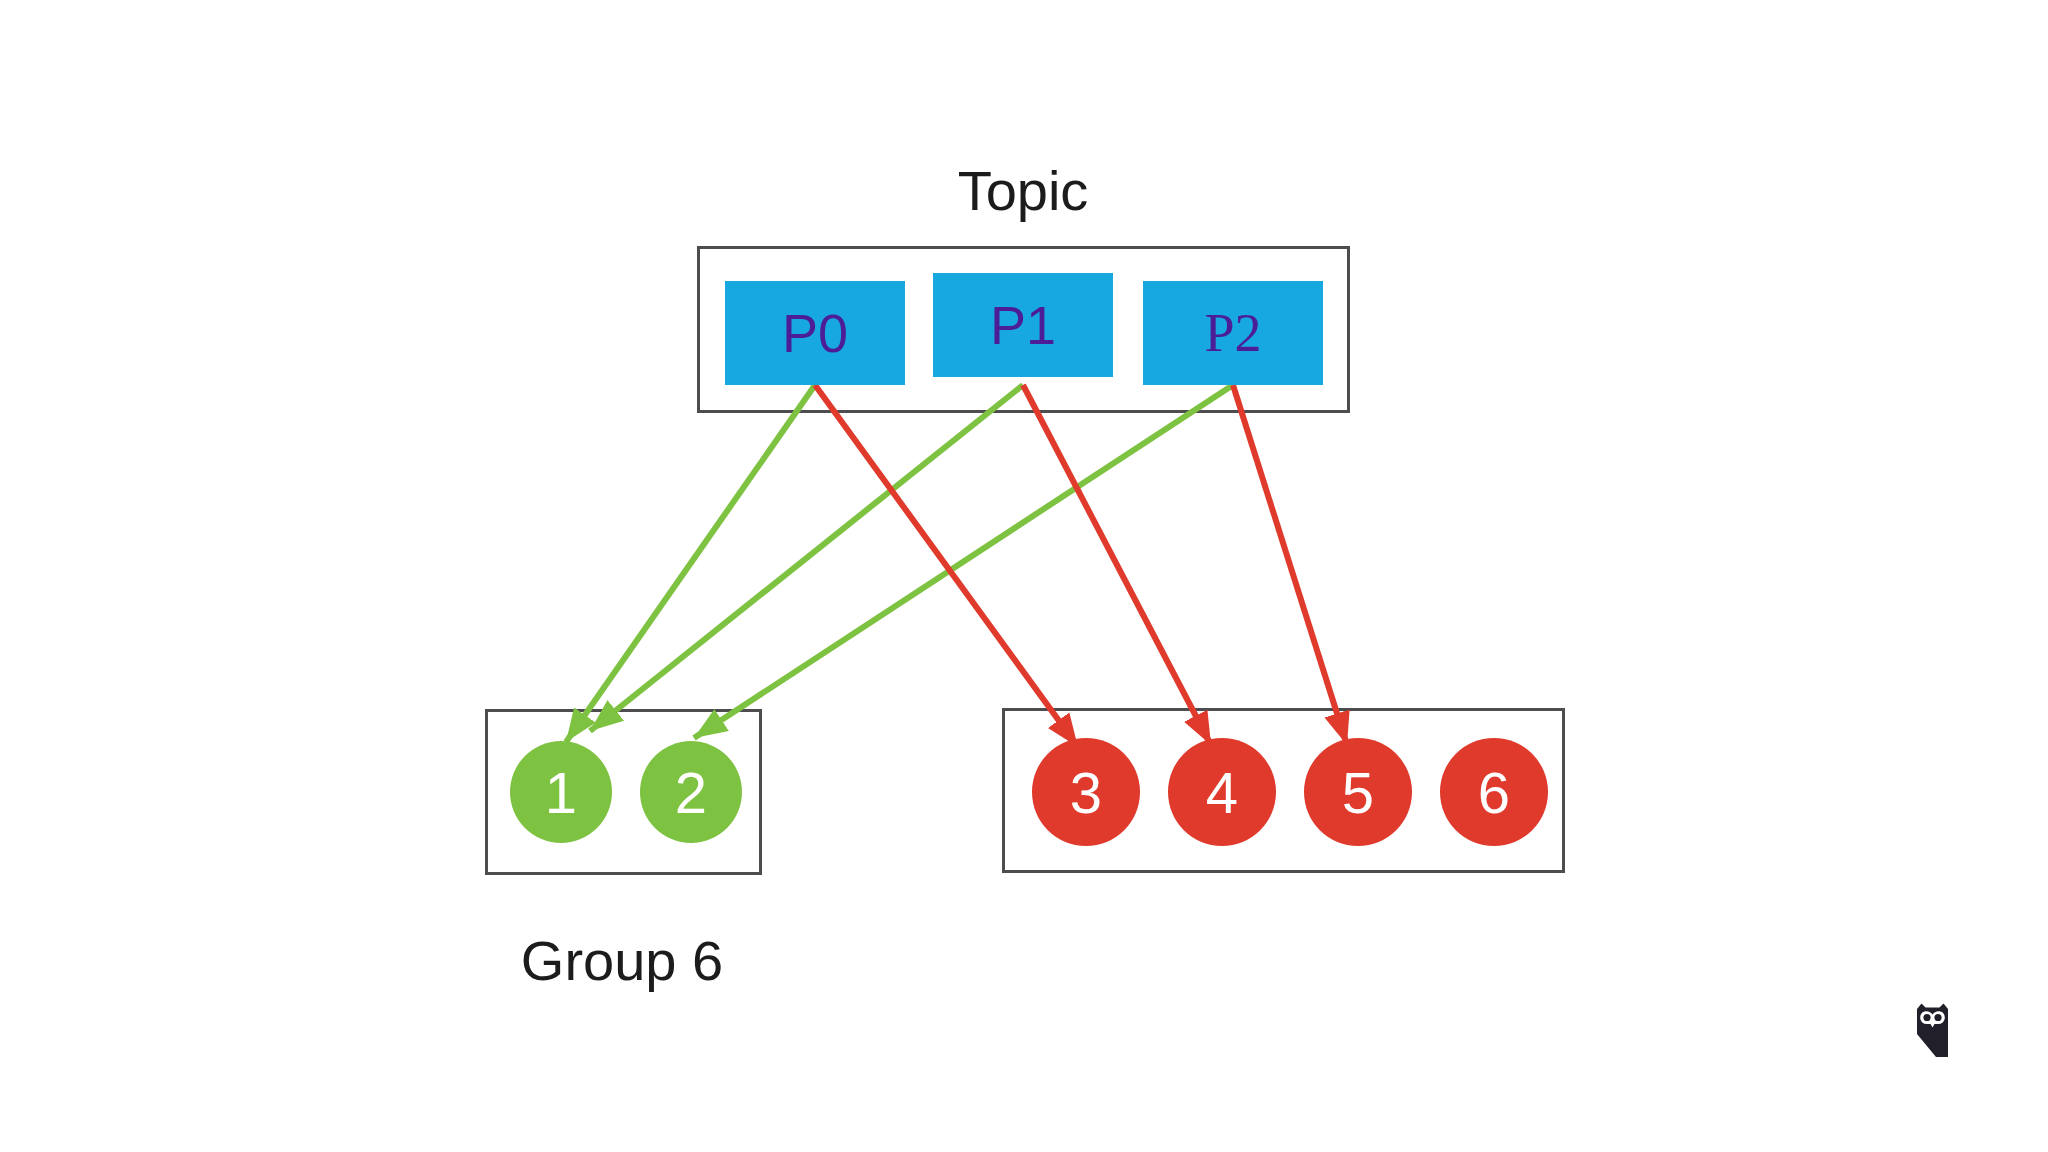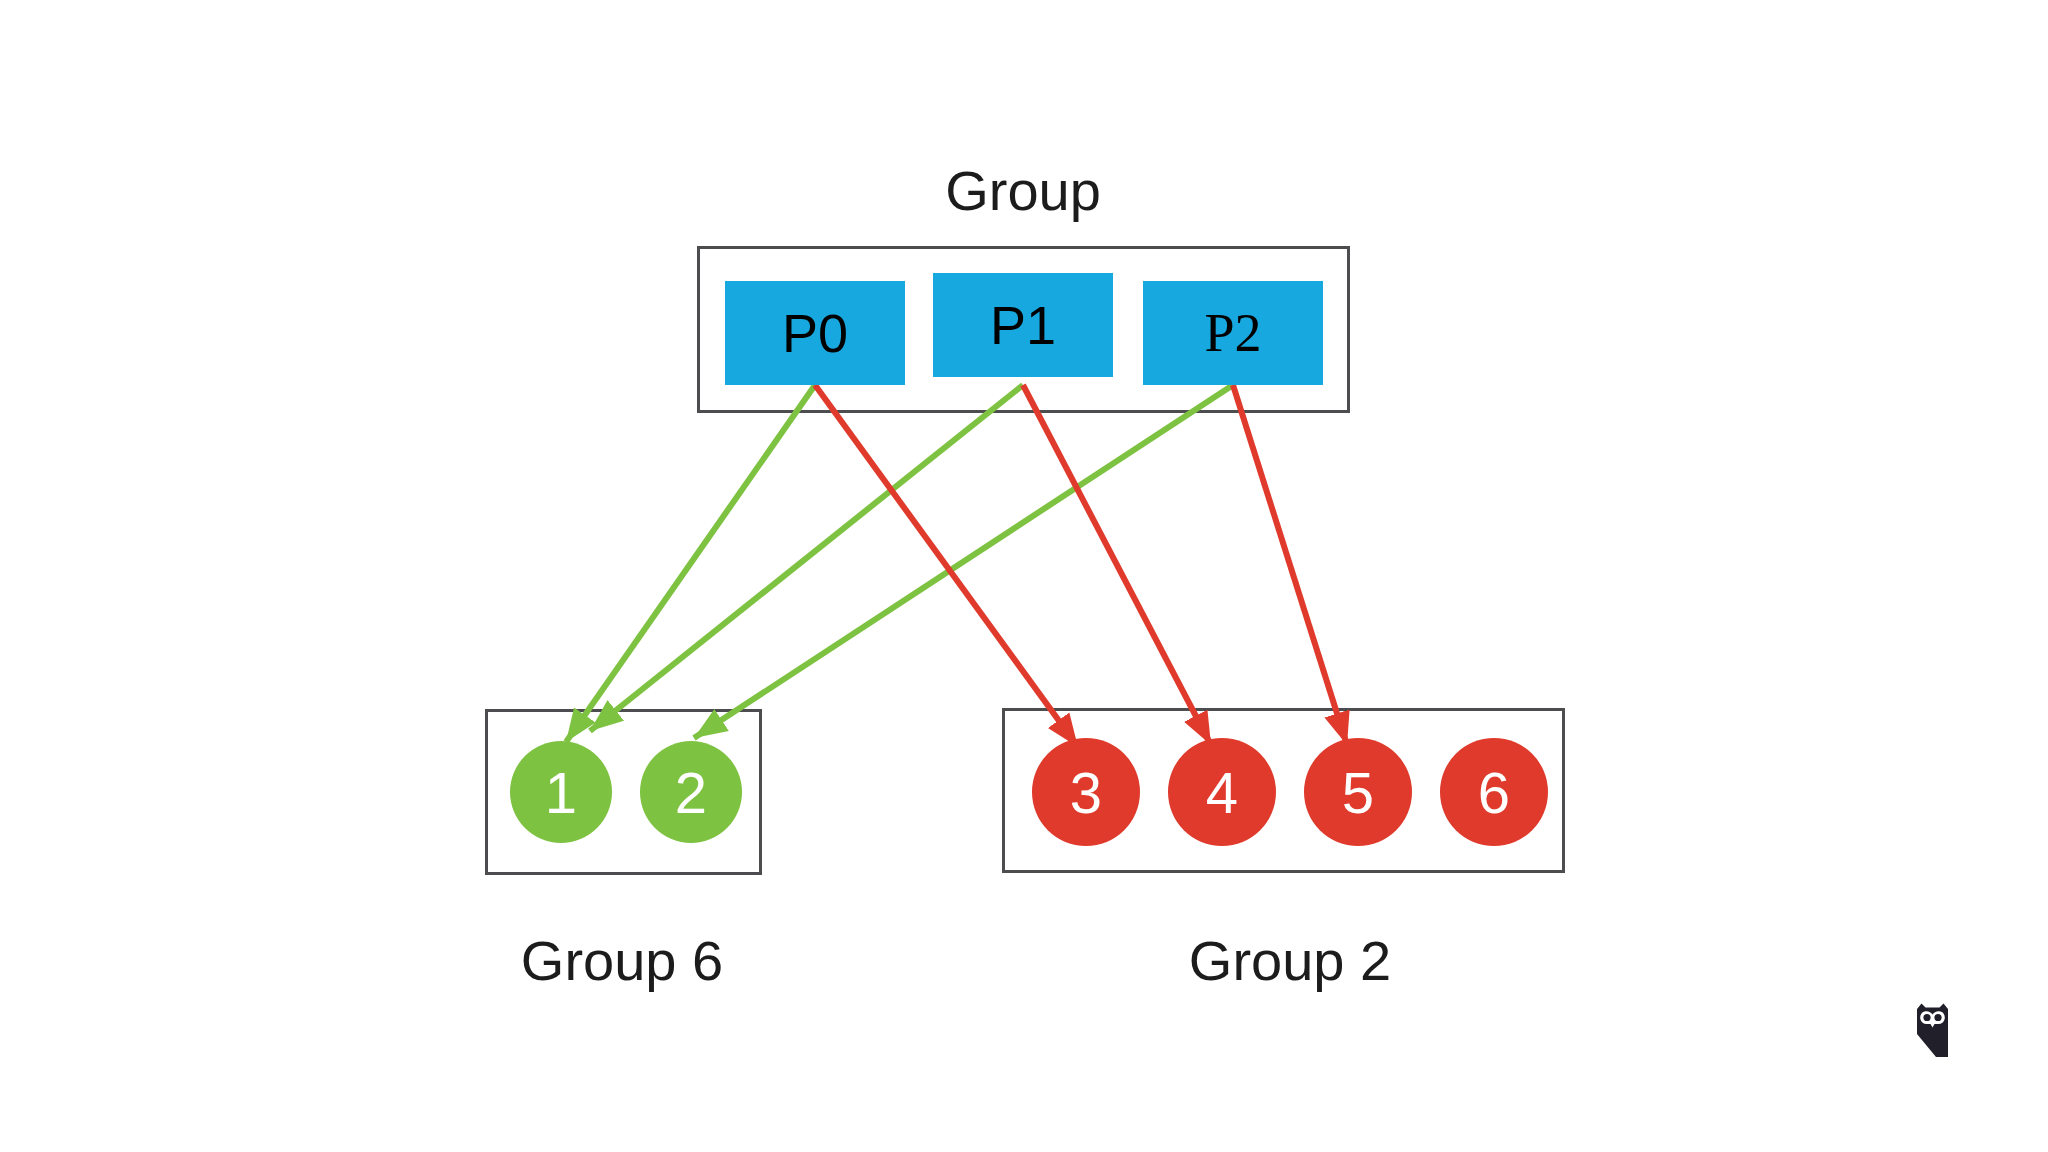--- a/index.html
+++ b/index.html
@@ -22,21 +22,21 @@
     position: absolute;
     box-sizing: border-box;
     border: 3px solid #4d4d4f;
     background: #ffffff;
   }
   .partition {
     position: absolute;
     width: 180px;
     height: 104px;
     background: #18a8e0;
-    color: #000000;
+    color: #4c1d95;
     font-size: 54px;
     display: flex;
     align-items: center;
     justify-content: center;
   }
   .consumer {
     position: absolute;
     border-radius: 50%;
     color: #ffffff;
     font-size: 58px;
@@ -58,21 +58,21 @@
     top: 1003px;
     width: 35px;
     height: 54px;
   }
 </style>
 </head>
 <body>
 
 <div class="stage">
 
-  <div class="diagram-text" style="left:873px; top:158px; width:300px;">Group</div>
+  <div class="diagram-text" style="left:873px; top:158px; width:300px;">Topic</div>
 
   <div class="outline-box" style="left:697px; top:246px; width:653px; height:167px;"></div>
 
   <div class="outline-box" style="left:485px; top:709px; width:277px; height:166px;"></div>
   <div class="outline-box" style="left:1002px; top:708px; width:563px; height:165px;"></div>
 
   <svg class="arrows" viewBox="0 0 2048 1152">
     <defs>
       <marker id="head-green" viewBox="0 0 10 10" refX="10" refY="5" markerWidth="5.5" markerHeight="5.5" orient="auto">
         <path d="M0,1 L10,5 L0,9 Z" fill="#7ec242"></path>
@@ -95,21 +95,20 @@
 
   <div class="consumer green" style="left:510px; top:741px;">1</div>
   <div class="consumer green" style="left:640px; top:741px;">2</div>
 
   <div class="consumer red" style="left:1032px; top:738px;">3</div>
   <div class="consumer red" style="left:1168px; top:738px;">4</div>
   <div class="consumer red" style="left:1304px; top:738px;">5</div>
   <div class="consumer red" style="left:1440px; top:738px;">6</div>
 
   <div class="diagram-text" style="left:472px; top:928px; width:300px;">Group 6</div>
-  <div class="diagram-text" style="left:1140px; top:928px; width:300px;">Group 2</div>
 
   <svg class="logo" viewBox="0 0 35 54">
     <path d="M2,6 L6.5,0.5 L10.5,4.5 L24.5,4.5 L28.5,0.5 L33,6 L33,54 L21,54 L2,31 Z" fill="#211f2a"></path>
     <path d="M9.5,8.5 C13,7.5 16,9.5 17.5,11.5 C19,9.5 22,7.5 25.5,8.5 C29,9.5 30.5,13 29.5,16.5 C28.8,19 26.5,21 23.5,21 L19.5,21 L17.5,24.5 L15.5,21 L11.5,21 C8.5,21 6.2,19 5.5,16.5 C4.5,13 6,9.5 9.5,8.5 Z" fill="#ffffff"></path>
     <circle cx="12" cy="14.5" r="3.6" fill="#211f2a"></circle>
     <circle cx="23" cy="14.5" r="3.6" fill="#211f2a"></circle>
   </svg>
 
 </div>
 

